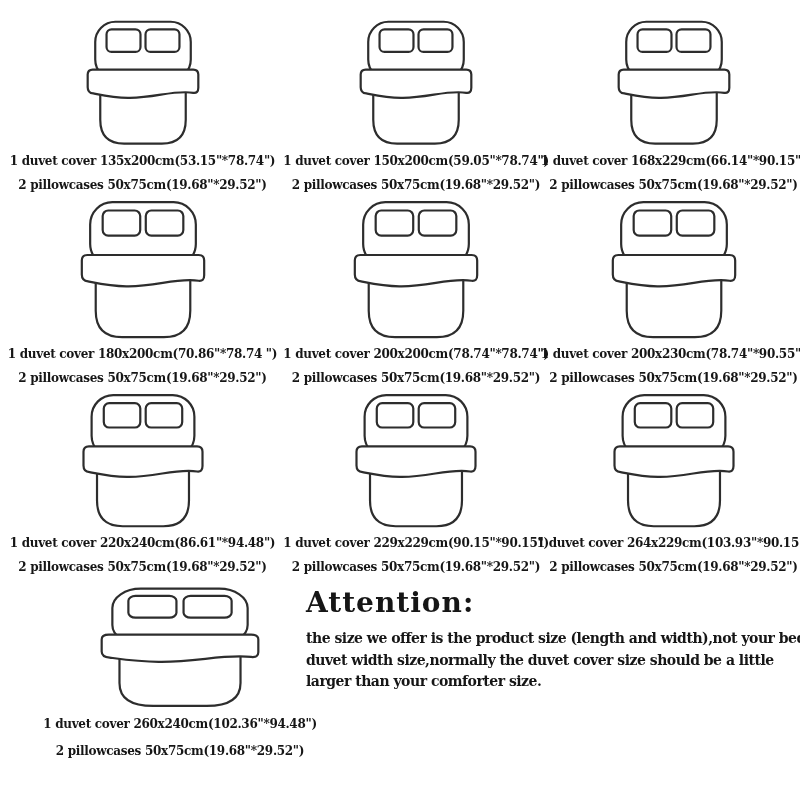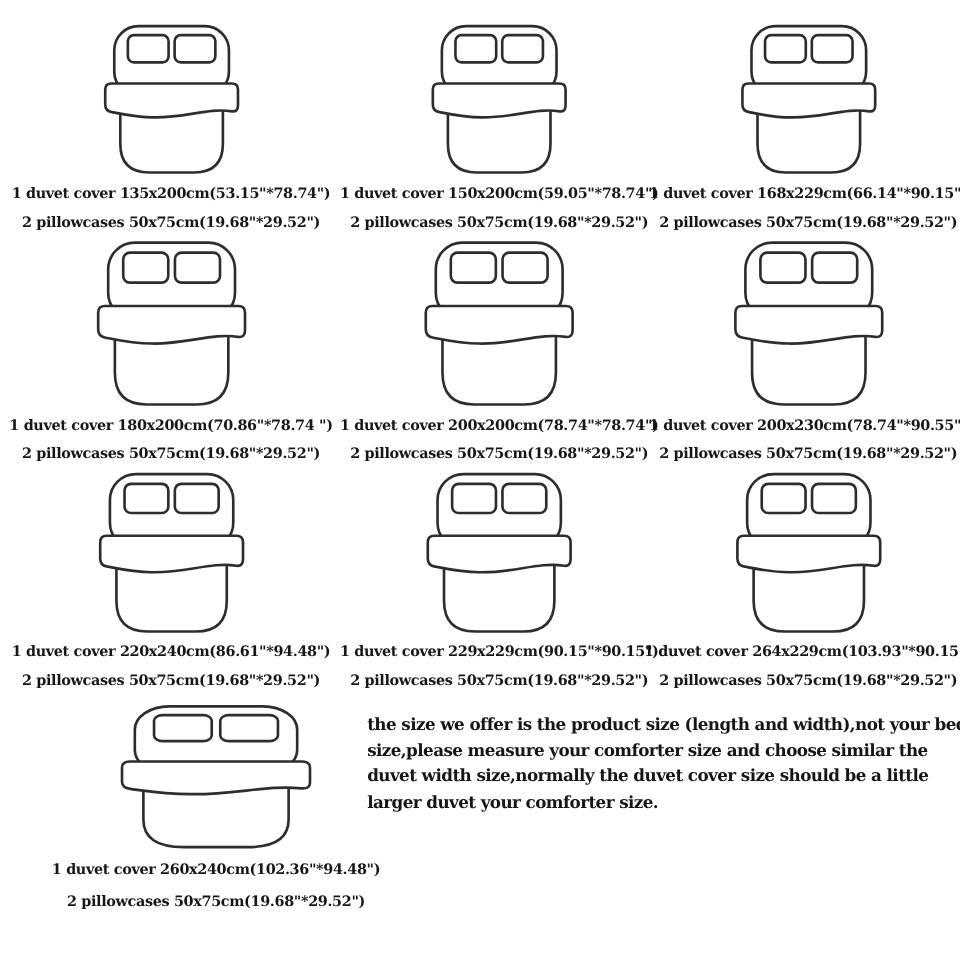--- a/index.html
+++ b/index.html
@@ -153,20 +153,20 @@
     <div class="bottom-cell">
       <div class="bottom-inner">
         <svg class="bed bed-wide" viewBox="0 0 200 210" preserveAspectRatio="none">
             <use href="#bed"></use>
           </svg>
         <div class="sizeline l1">1 duvet cover 260x240cm(102.36"*94.48")</div>
         <div class="sizeline l2">2 pillowcases 50x75cm(19.68"*29.52")</div>
       </div>
     </div>
     <div class="attention">
+      <div class="attention-heading">Attention:</div>
       <div class="attention-line first">the size we offer is the product size (length and width),not your bed</div>
-      <div class="attention-line">size,please measure your comforter size and choose similar the</div>
       <div class="attention-line">duvet width size,normally the duvet cover size should be a little</div>
-      <div class="attention-line">larger duvet your comforter size.</div>
+      <div class="attention-line">larger than your comforter size.</div>
     </div>
   </div>
 
 </div>
 
 </body></html>

